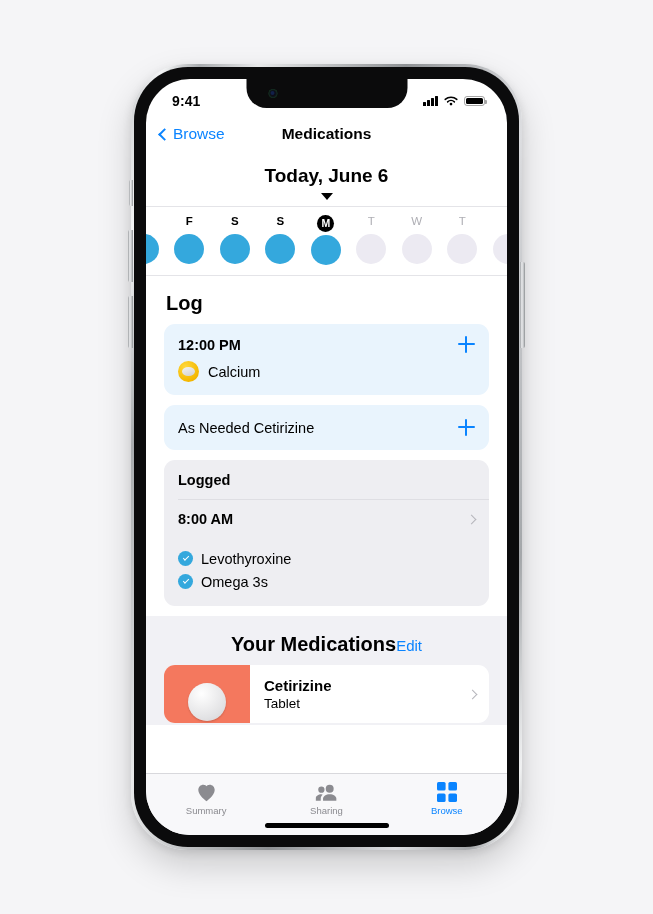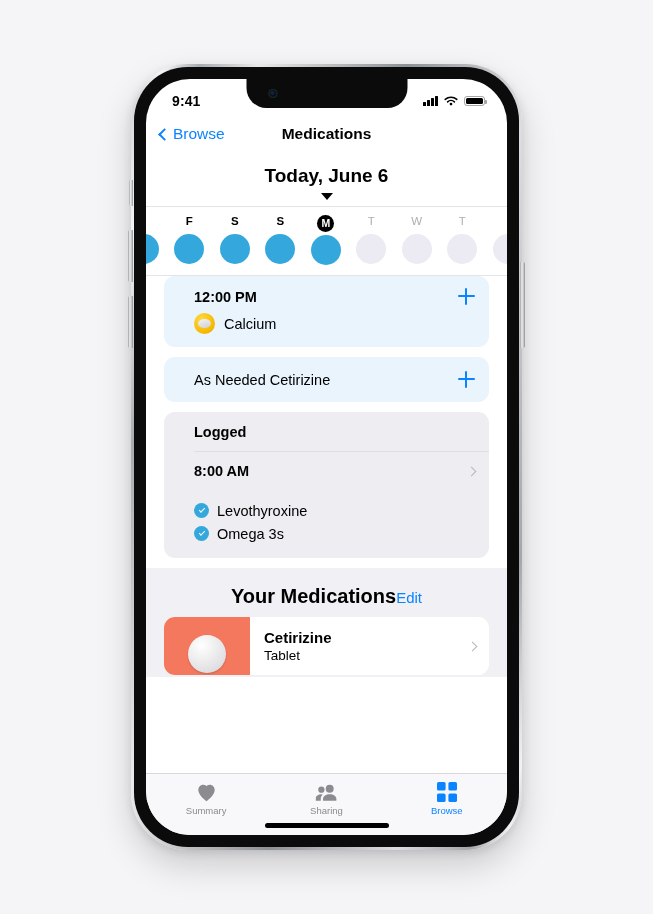--- a/index.html
+++ b/index.html
@@ -121,21 +121,21 @@
     display:inline-block; width:17px; height:17px; line-height:17px; border-radius:50%;
     background:#000; color:#fff; font-size:10.5px; margin-bottom:3px;
   }
   .day-dot { width:30px;height:30px;border-radius:50%;margin:0 auto;background:#34a8dd; }
   .day.future .day-dot { background:#eceaf2; }
 
   
   .content { position:relative; }
   .sect-title { font-size:20px; font-weight:bold; color:#000; padding:16px 20px 9px; }
 
-  .card { margin:0 18px 10px; border-radius:11px;padding-left:16px; }
+  .card { margin:0 18px 10px; border-radius:11px; }
   .card.blue { background:#e9f4fd; }
   .card-head { display:flex; align-items:center; justify-content:space-between; padding:12px 14px 2px; }
   .card-time { font-size:14.5px; font-weight:bold; color:#000; }
   .plus { position:relative; width:17px;height:17px; cursor:pointer; }
   .plus::before,.plus::after{ content:""; position:absolute; background:#0a84ff; border-radius:1px; }
   .plus::before{ left:0; top:7px; width:17px; height:2.4px; }
   .plus::after { top:0; left:7px; height:17px; width:2.4px; }
 
   .med-line { display:flex; align-items:center; gap:9px; padding:6px 14px 13px; }
   .pill-yellow {
@@ -290,20 +290,21 @@
               <div class="day future">
                 <div class="day-letter"></div>
                 <div class="day-dot"></div>
               </div>
             </div>
         </div>
         <div class="hairline"></div>
 
         <div class="content">
 
+          <div class="sect-title">Log</div>
 
           <div class="card blue">
             <div class="card-head">
               <span class="card-time">12:00 PM</span>
               <span class="plus"></span>
             </div>
             <div class="med-line">
               <span class="pill-yellow">
                   <span></span>
                 </span>

